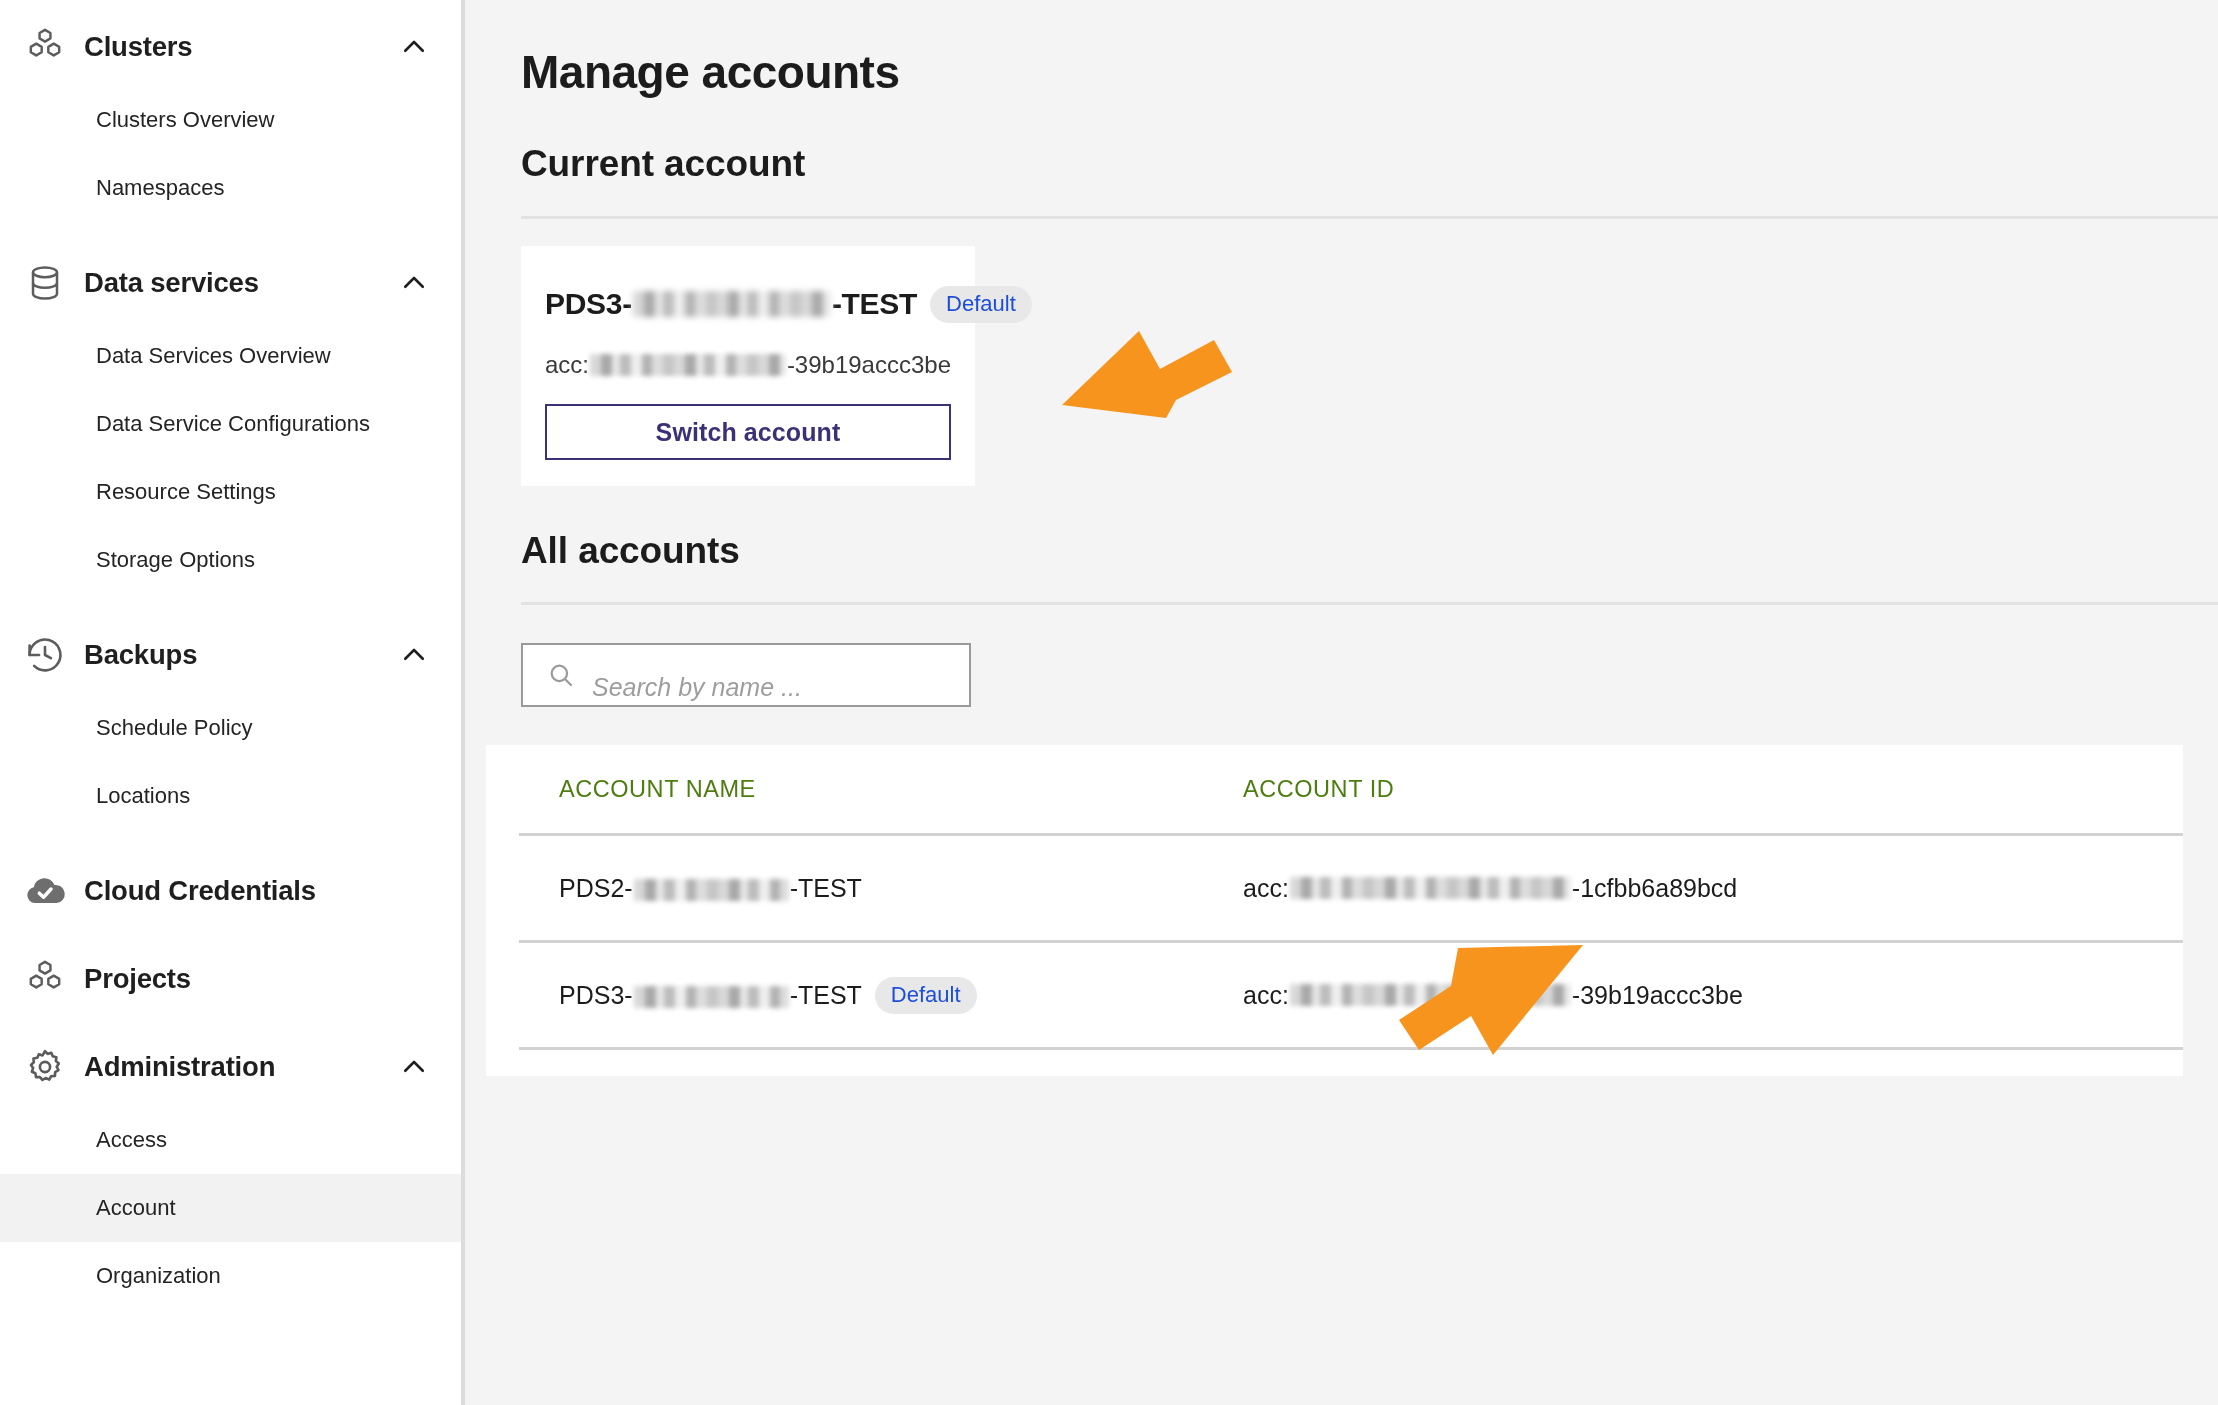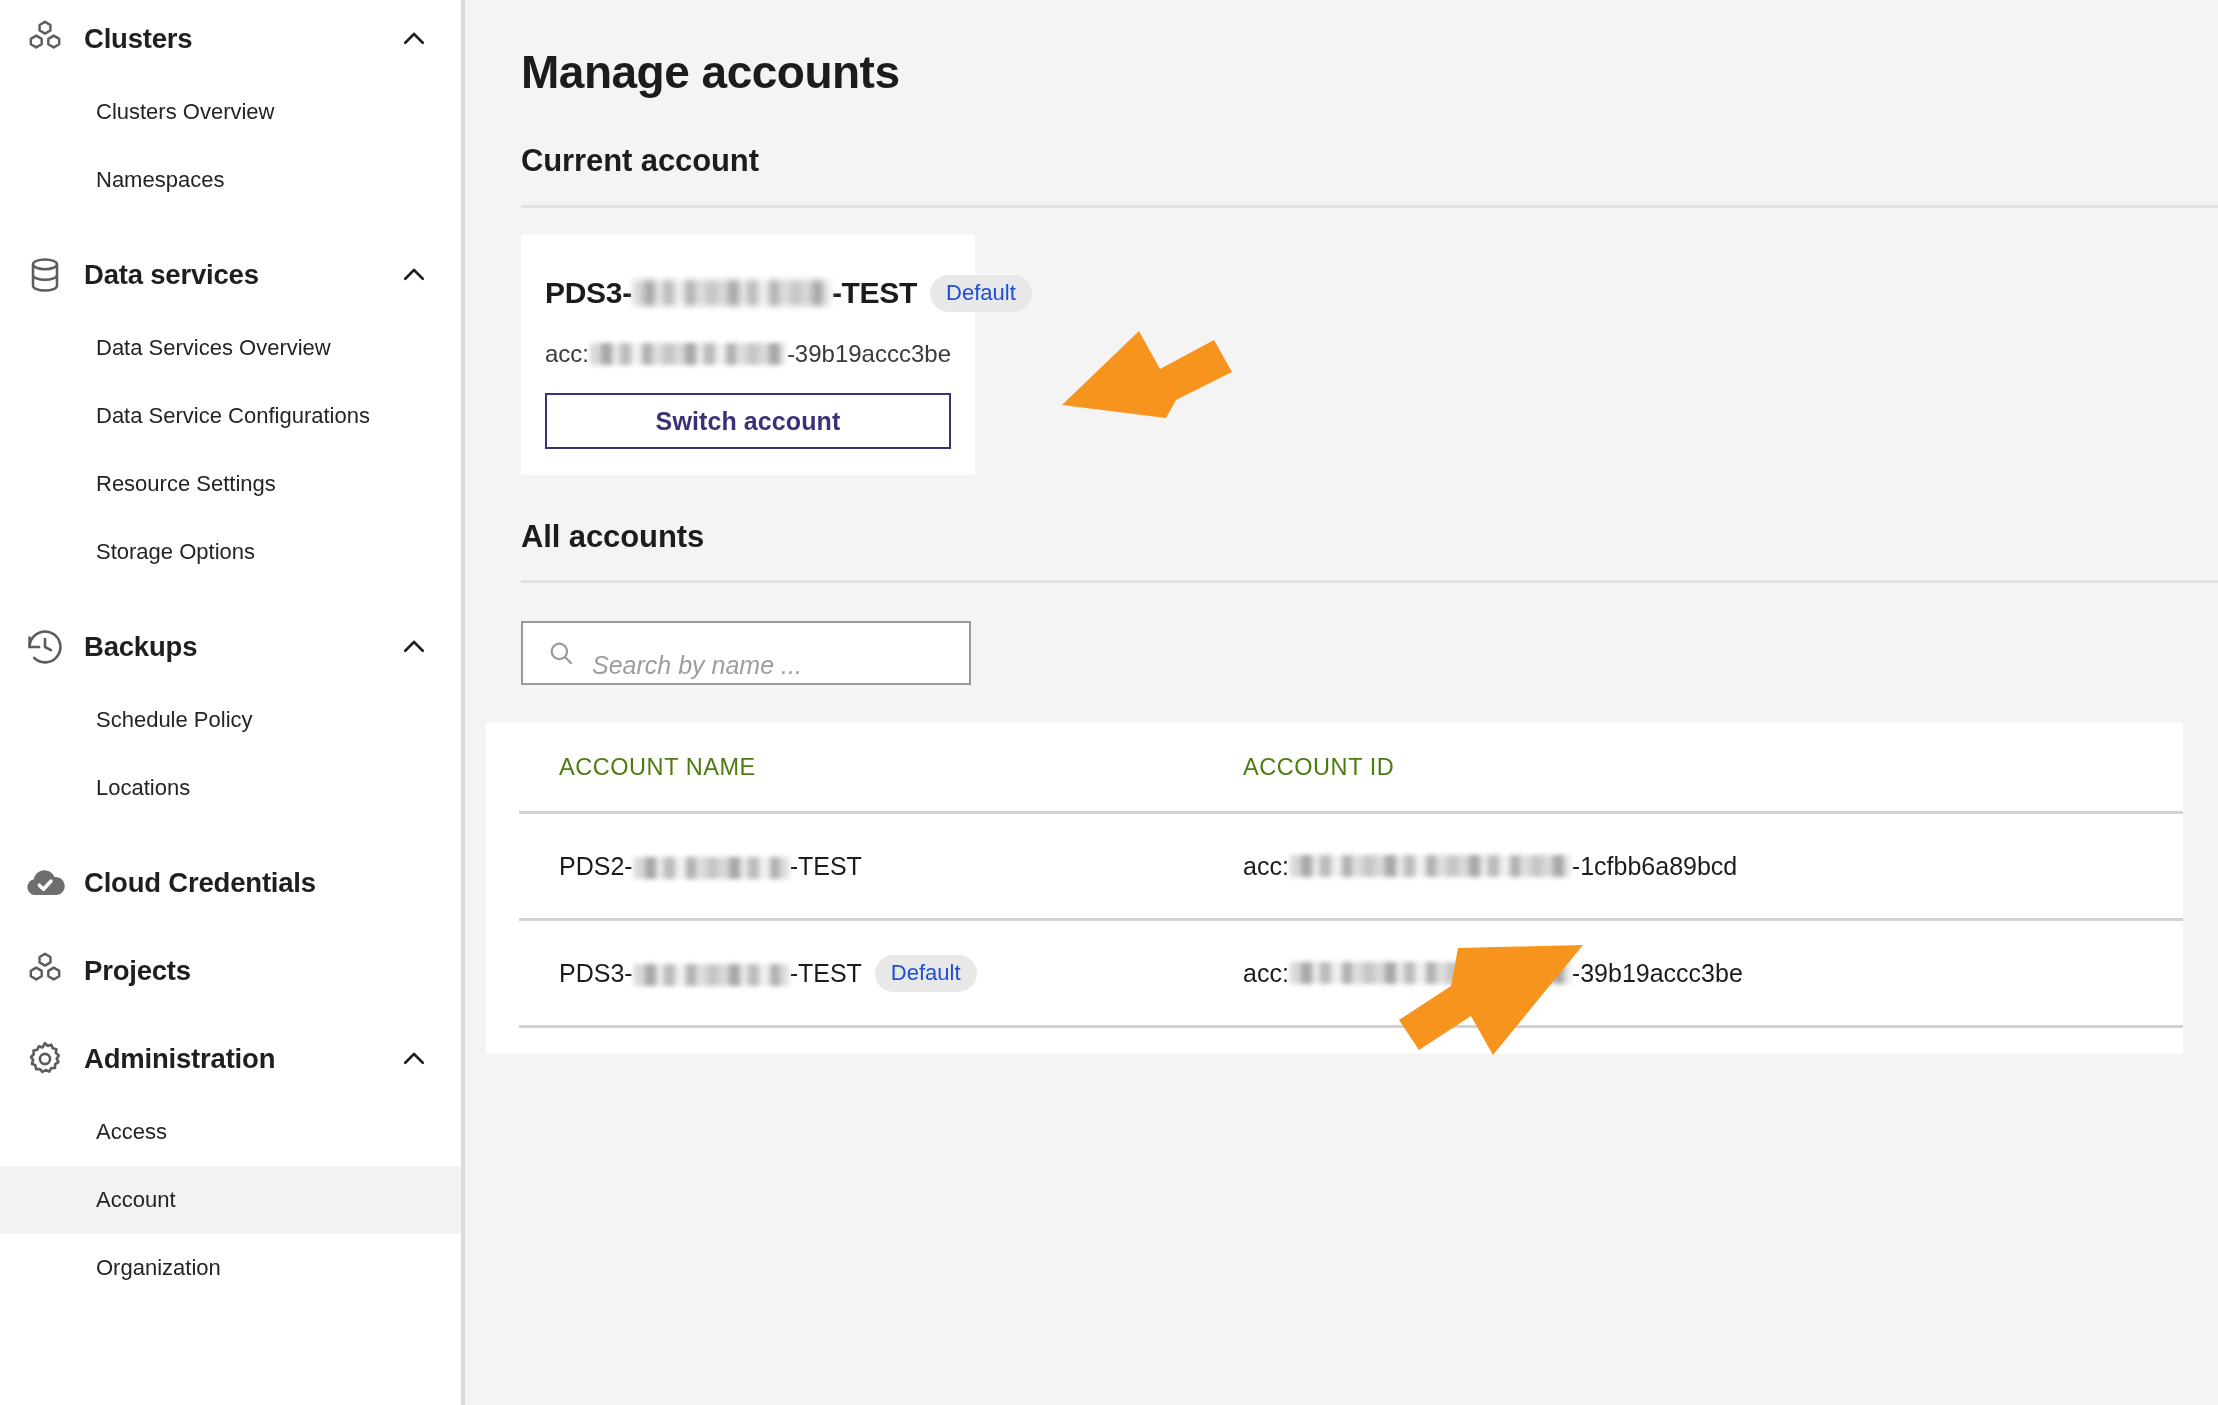--- a/index.html
+++ b/index.html
@@ -14,21 +14,21 @@
   #app { display: flex; width: 2218px; height: 1405px; position: relative; }
 
   
   #sidebar {
     width: 465px; height: 1405px;
     background: #ffffff;
     border-right: 4px solid #dcdcdc;
     flex: 0 0 465px;
     position: relative;
     overflow: hidden;
-    padding-top: 0;
+    padding-top: 8px;
   }
   .nav-group { }
   .nav-top {
     display: flex; align-items: center;
     height: 78px;
     padding: 0 30px 0 22px;
     cursor: pointer;
     position: relative;
   }
   .nav-top .gicon {
@@ -77,21 +77,21 @@
     padding-top: 12px;
   }
   .page-title {
     font-size: 46px;
     font-weight: bold;
     color: #1c1c1c;
     letter-spacing: -0.5px;
     margin-top: 33px;
   }
   .section-head {
-    font-size: 31px;
+    font-size: 37px;
     color: #1c1c1c;
     margin-top: 44px;
     letter-spacing: -0.1px;
   }
   .section-rule {
     height: 3px;
     background: #e2e2e2;
     margin-top: 18px;
     margin-right: 0;
     width: 100%;

